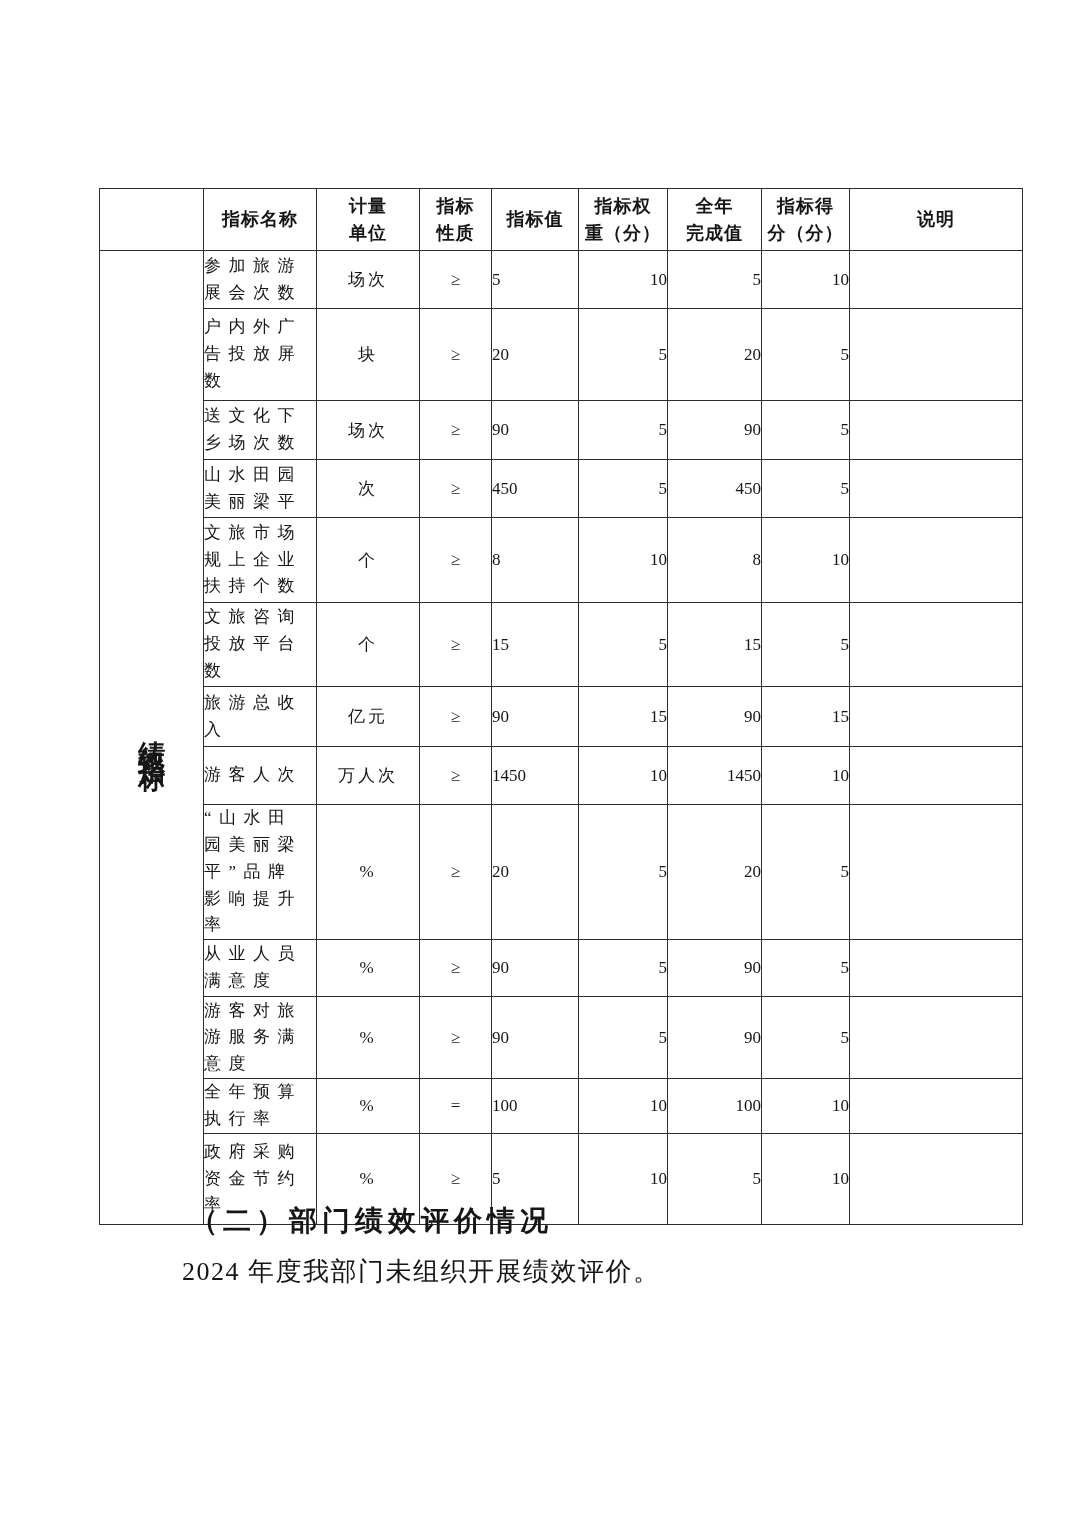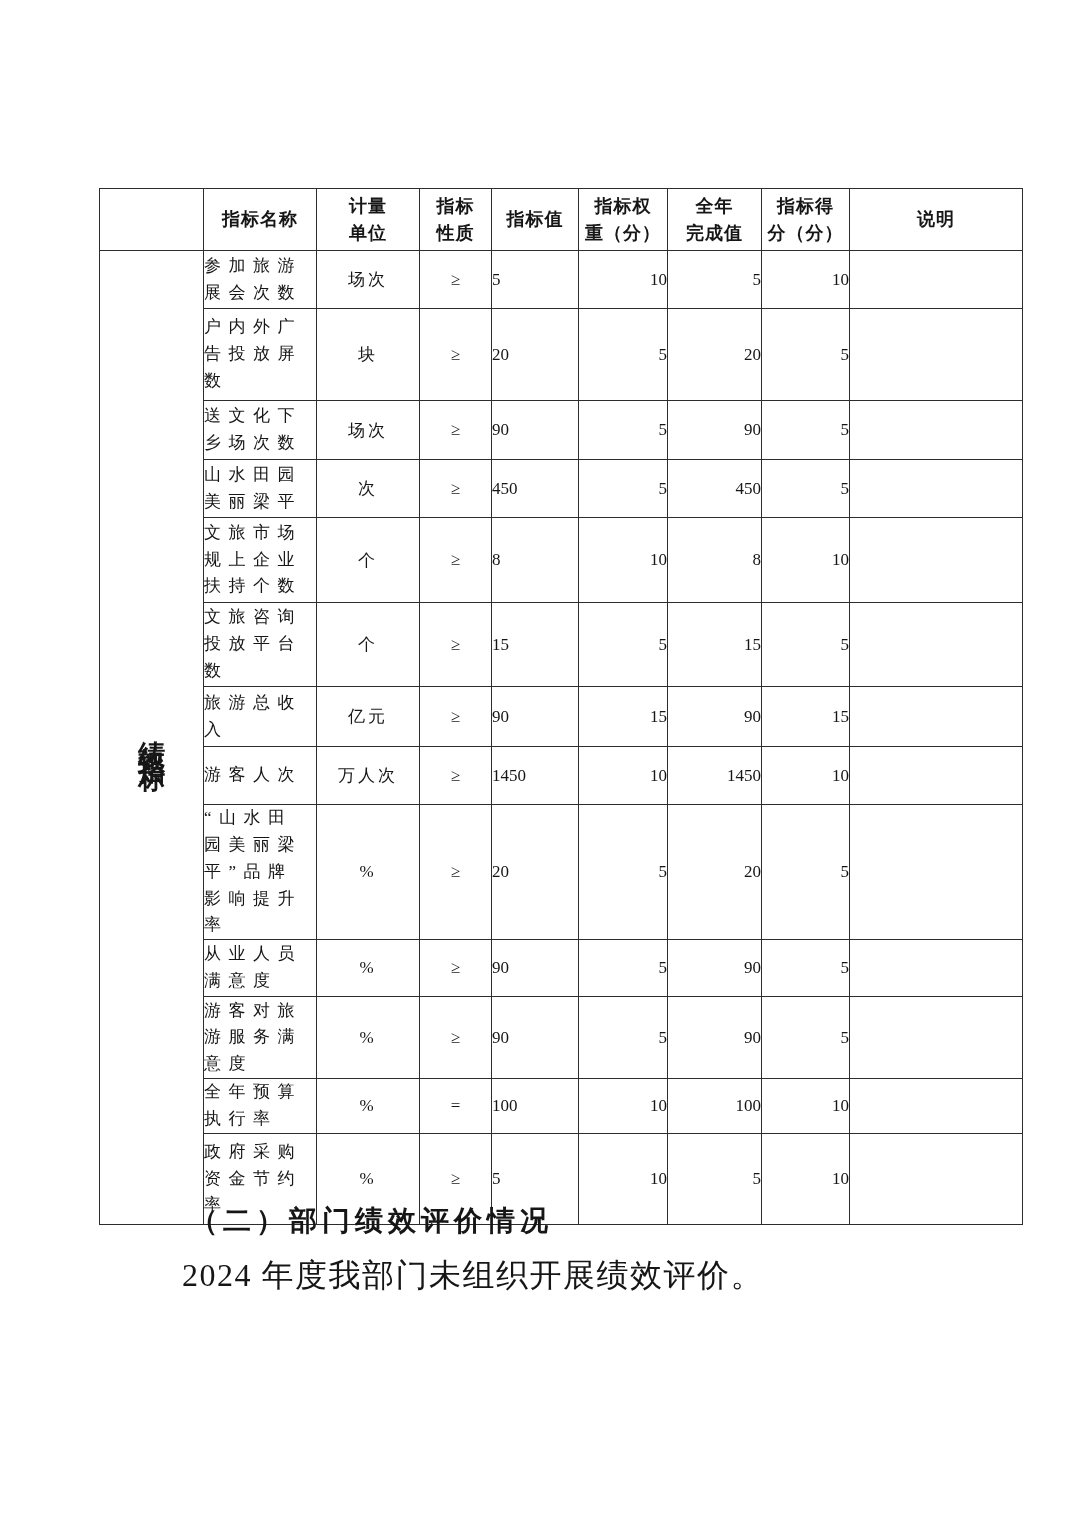--- a/index.html
+++ b/index.html
@@ -64,21 +64,21 @@
     top: 1202px;
     font-size: 28px;
     font-weight: bold;
     letter-spacing: 5px;
     white-space: nowrap;
   }
   .body-paragraph {
     position: absolute;
     left: 182px;
     top: 1254px;
-    font-size: 32px;
+    font-size: 26px;
     letter-spacing: 1.5px;
     white-space: nowrap;
   }
   .page-footer {
     position: absolute;
     left: 0;
     top: 1408px;
     width: 100%;
     text-align: center;
     font-size: 16px;

